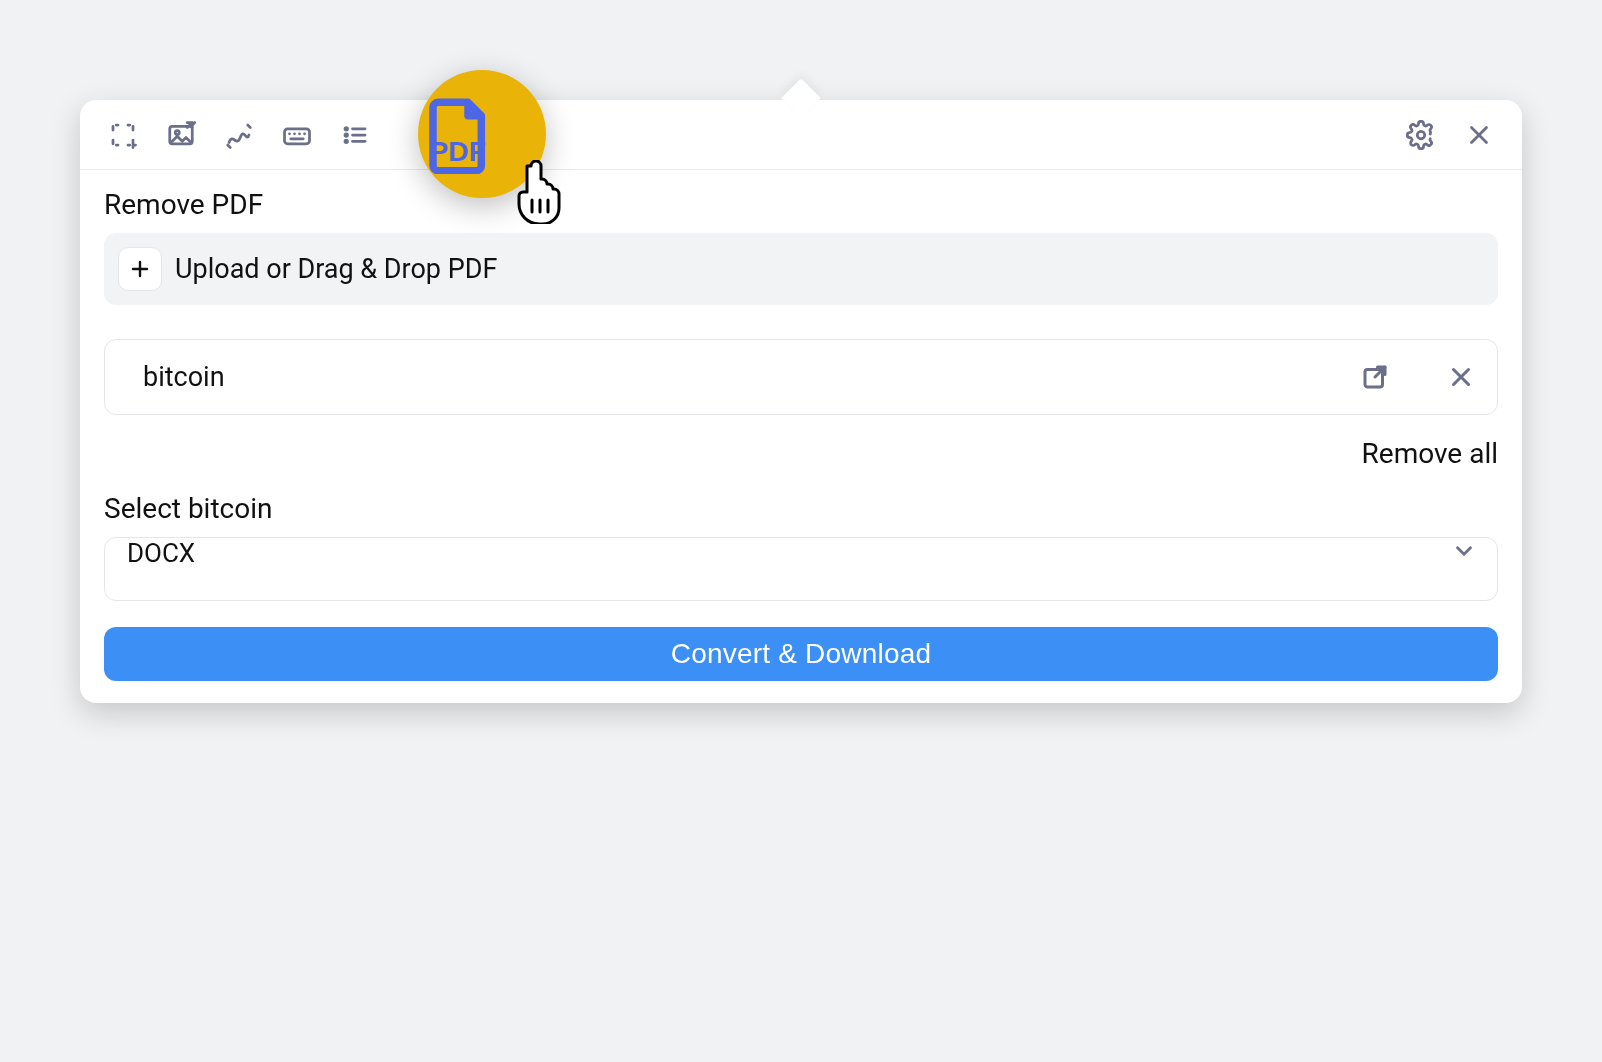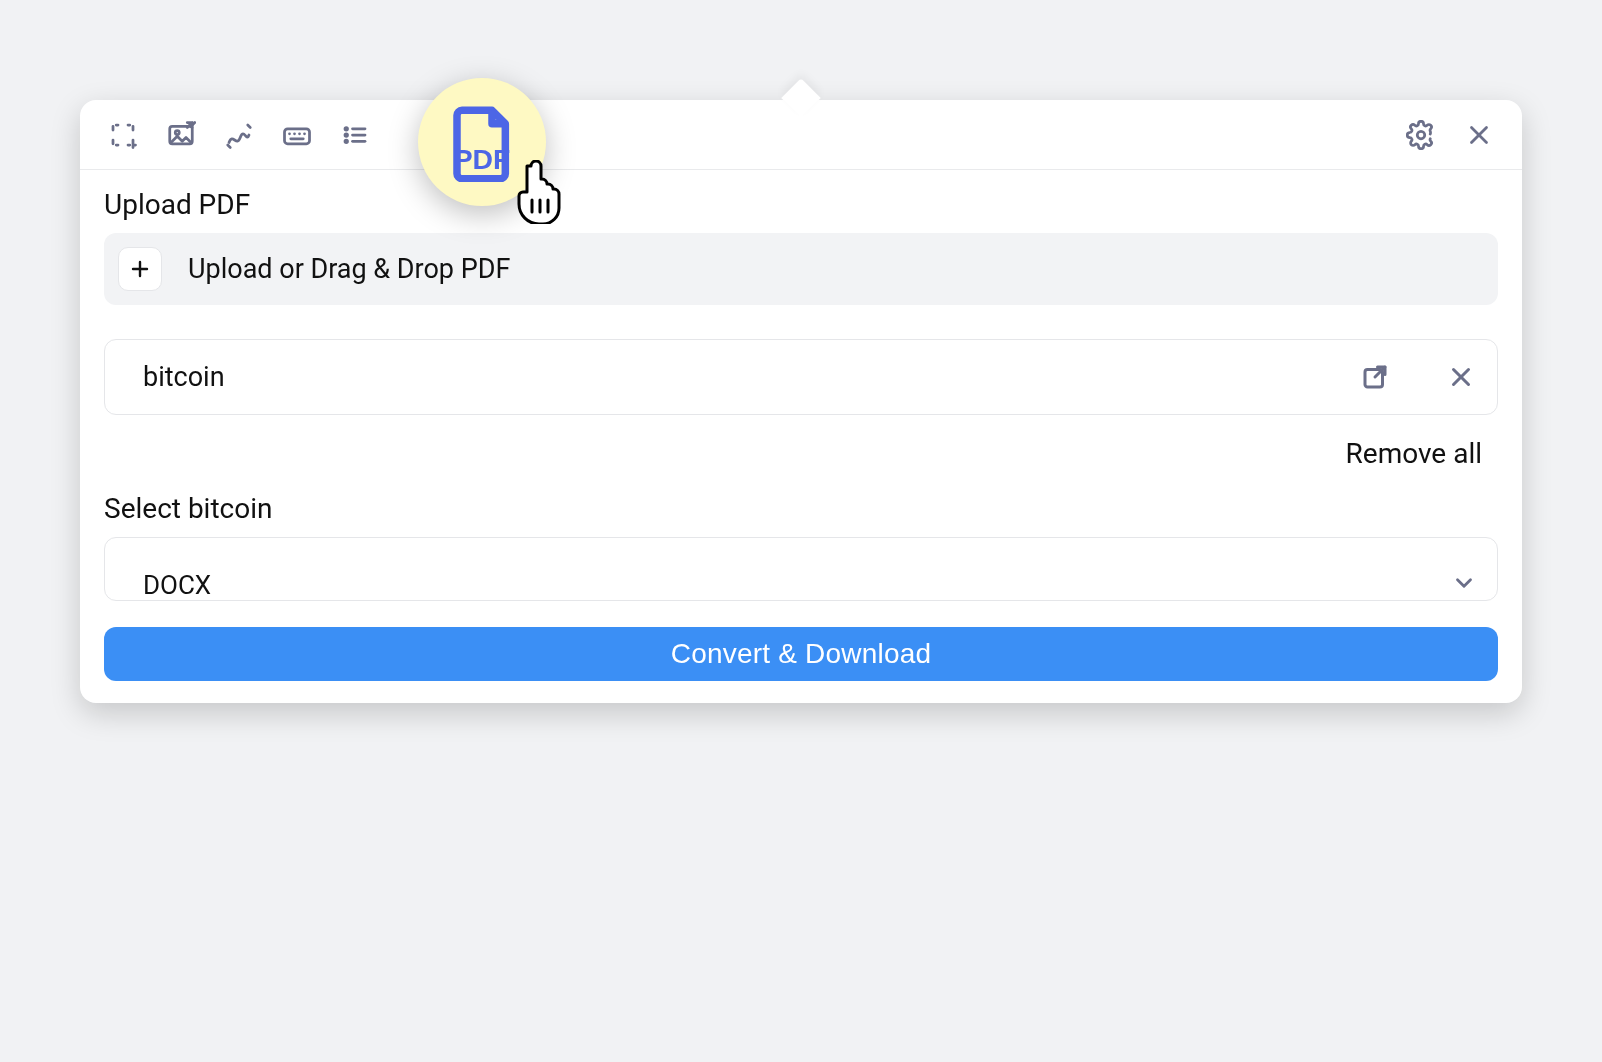--- a/index.html
+++ b/index.html
@@ -55,29 +55,29 @@
     border-radius: 10px;
     margin-right: 12px;
   }
   .tool-btn svg { width: 30px; height: 30px; stroke: currentColor; fill: none; stroke-width: 2.2; stroke-linecap: round; stroke-linejoin: round; }
 
   .toolbar-spacer { flex: 1; }
 
   .pdf-bubble {
     position: absolute;
     left: 418px;
-    top: 78px;
+    top: 70px;
     width: 128px;
     height: 128px;
-    background: #fef9c3;
+    background: #eab308;
     border-radius: 50%;
     box-shadow: 0 8px 30px rgba(0,0,0,.25);
     display: flex;
     align-items: center;
-    justify-content: center;
+    justify-content: flex-start;
     z-index: 20;
   }
   .pdf-bubble svg { width: 80px; height: 80px; }
 
   .cursor {
     position: absolute;
     left: 510px;
     top: 160px;
     width: 52px;
     height: 64px;
@@ -93,21 +93,21 @@
     margin-bottom: 12px;
   }
 
   .upload-zone {
     background: #f2f3f5;
     border-radius: 12px;
     height: 72px;
     display: flex;
     align-items: center;
     padding: 0 14px;
-    gap: 26px;
+    gap: 13px;
     margin-bottom: 34px;
   }
 
   .plus-chip {
     width: 44px;
     height: 44px;
     background: #fff;
     border-radius: 10px;
     border: 1px solid #e5e6e9;
     display: flex;
@@ -133,31 +133,31 @@
     display: flex; align-items: center; justify-content: center;
     color: #6b6f89;
     margin-left: 30px;
   }
   .row-action svg { width: 30px; height: 30px; stroke: currentColor; fill: none; stroke-width: 2.4; stroke-linecap: round; stroke-linejoin: round; }
 
   .remove-all {
     text-align: right;
     font-size: 28px;
     color: #111;
-    margin: 8px 16px 22px;
+    margin: 8px 0 22px;
   }
   .remove-all span { cursor: pointer; }
 
   .select-wrap {
     border: 1.6px solid #e5e6e9;
     border-radius: 12px;
     height: 64px;
     display: flex;
-    align-items: flex-end;
-    padding: 0 20px 0 38px;
+    align-items: flex-start;
+    padding: 0 20px 0 22px;
     margin-bottom: 26px;
   }
   .select-val { font-size: 26px; color: #111; flex: 1; }
   .select-chev { color: #6b6f89; }
   .select-chev svg { width: 26px; height: 26px; stroke: currentColor; fill: none; stroke-width: 2.6; stroke-linecap: round; stroke-linejoin: round; }
 
   .convert-btn {
     width: 100%;
     height: 54px;
     background: #3b8ff5;
@@ -243,21 +243,21 @@
     <div class="tool-btn" style="margin-right:0;">
       <svg viewBox="0 0 24 24">
           <line x1="6" y1="6" x2="18" y2="18"></line>
           <line x1="18" y1="6" x2="6" y2="18"></line>
         </svg>
     </div>
   </div>
 
   <div class="content">
 
-    <div class="section-title">Upload PDF</div>
+    <div class="section-title">Remove PDF</div>
 
     <div class="upload-zone">
       <div class="plus-chip">
         <svg viewBox="0 0 24 24">
             <line x1="12" y1="5" x2="12" y2="19"></line>
             <line x1="5" y1="12" x2="19" y2="12"></line>
           </svg>
       </div>
       <div class="upload-text">Upload or Drag &amp; Drop PDF</div>
     </div>

